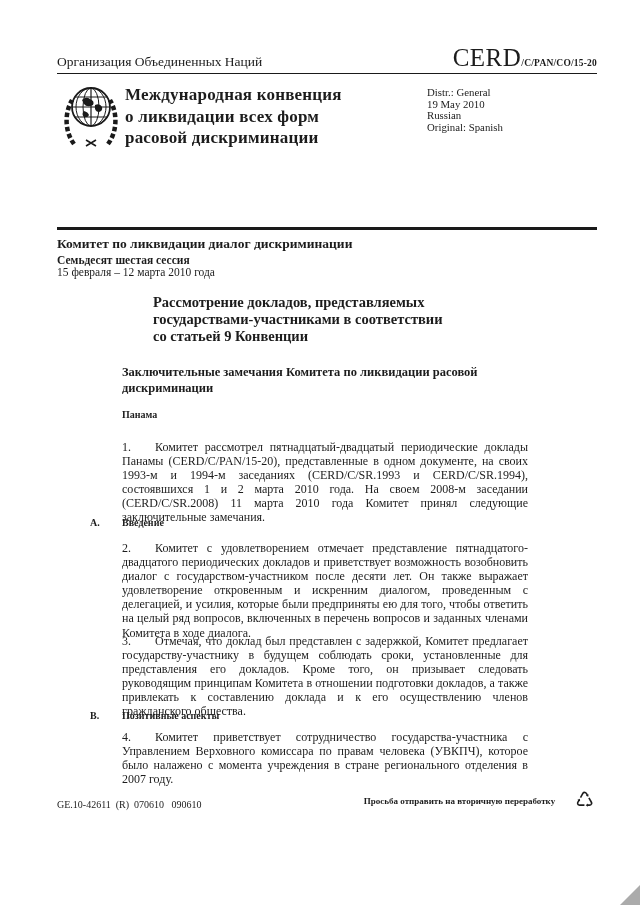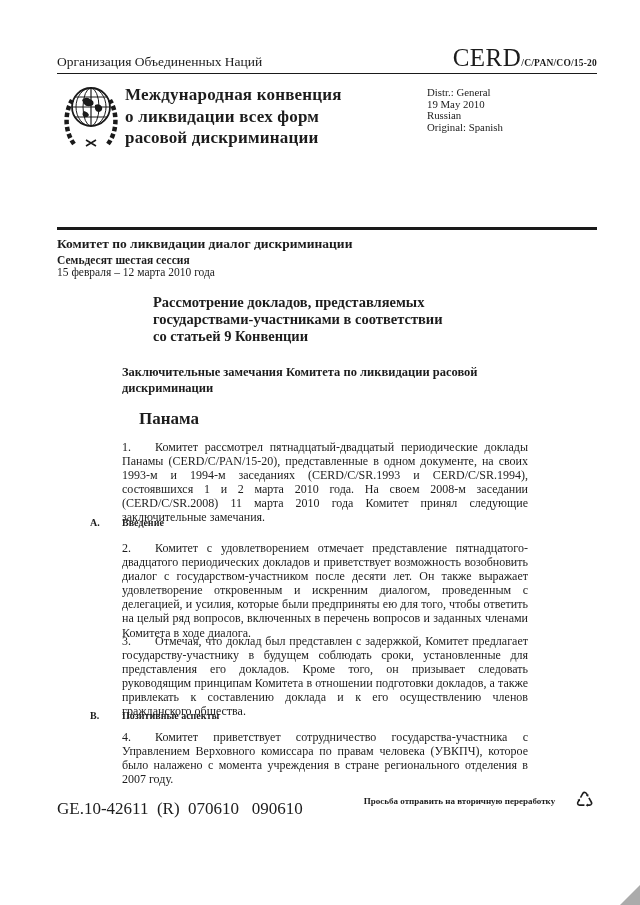--- a/index.html
+++ b/index.html
@@ -26,36 +26,36 @@
   .rule2{left:57px;top:227px;width:540px;height:2.5px;background:#1a1a1a;}
 
   
   .committee{left:57px;top:236px;font-size:13.5px;font-weight:bold;}
   .session-line{left:57px;top:254px;font-size:11.5px;font-weight:bold;}
   .session-dates{left:57px;top:266px;font-size:11.5px;}
 
   
   .main-title{left:122px;top:294px;font-size:14.5px;font-weight:bold;line-height:17px;width:360px;margin-left:31px;}
   .sub-title{left:122px;top:364px;font-size:12.5px;font-weight:bold;line-height:16px;width:420px;}
-  .country{left:122px;top:409px;font-size:17px;font-weight:bold;margin-left:17px;}
+  .country{left:122px;top:409px;font-size:10px;font-weight:bold;}
 
   .para{left:122px;width:406px;font-size:12px;line-height:14.1px;text-align:justify;}
   .para .pnum{display:inline-block;width:33px;}
   .p1{top:440px;}
   .p2{top:541px;}
   .p3{top:634px;}
   .p4{top:730px;}
 
   .sec-head{left:90px;font-size:10px;font-weight:bold;}
   .sec-head .slabel{display:inline-block;width:32px;}
   .sec-a{top:517px;}
   .sec-b{top:710px;}
 
   
-  .footer-ref{left:57px;top:799px;font-size:17px;}
+  .footer-ref{left:57px;top:799px;font-size:10px;}
   .footer-recycle{right:46px;top:790px;display:flex;align-items:center;gap:20px;}
   .footer-recycle .note{font-size:9px;font-weight:bold;}
   .recycle-glyph{font-family:"DejaVu Sans", sans-serif;font-size:21px;line-height:21px;}
 
   .corner-artifact{
     right:0;bottom:0;width:0;height:0;
     border-bottom:20px solid #ababab;border-left:20px solid transparent;
   }
   svg .ln{stroke:#1a1a1a;fill:none;}
 </style>

